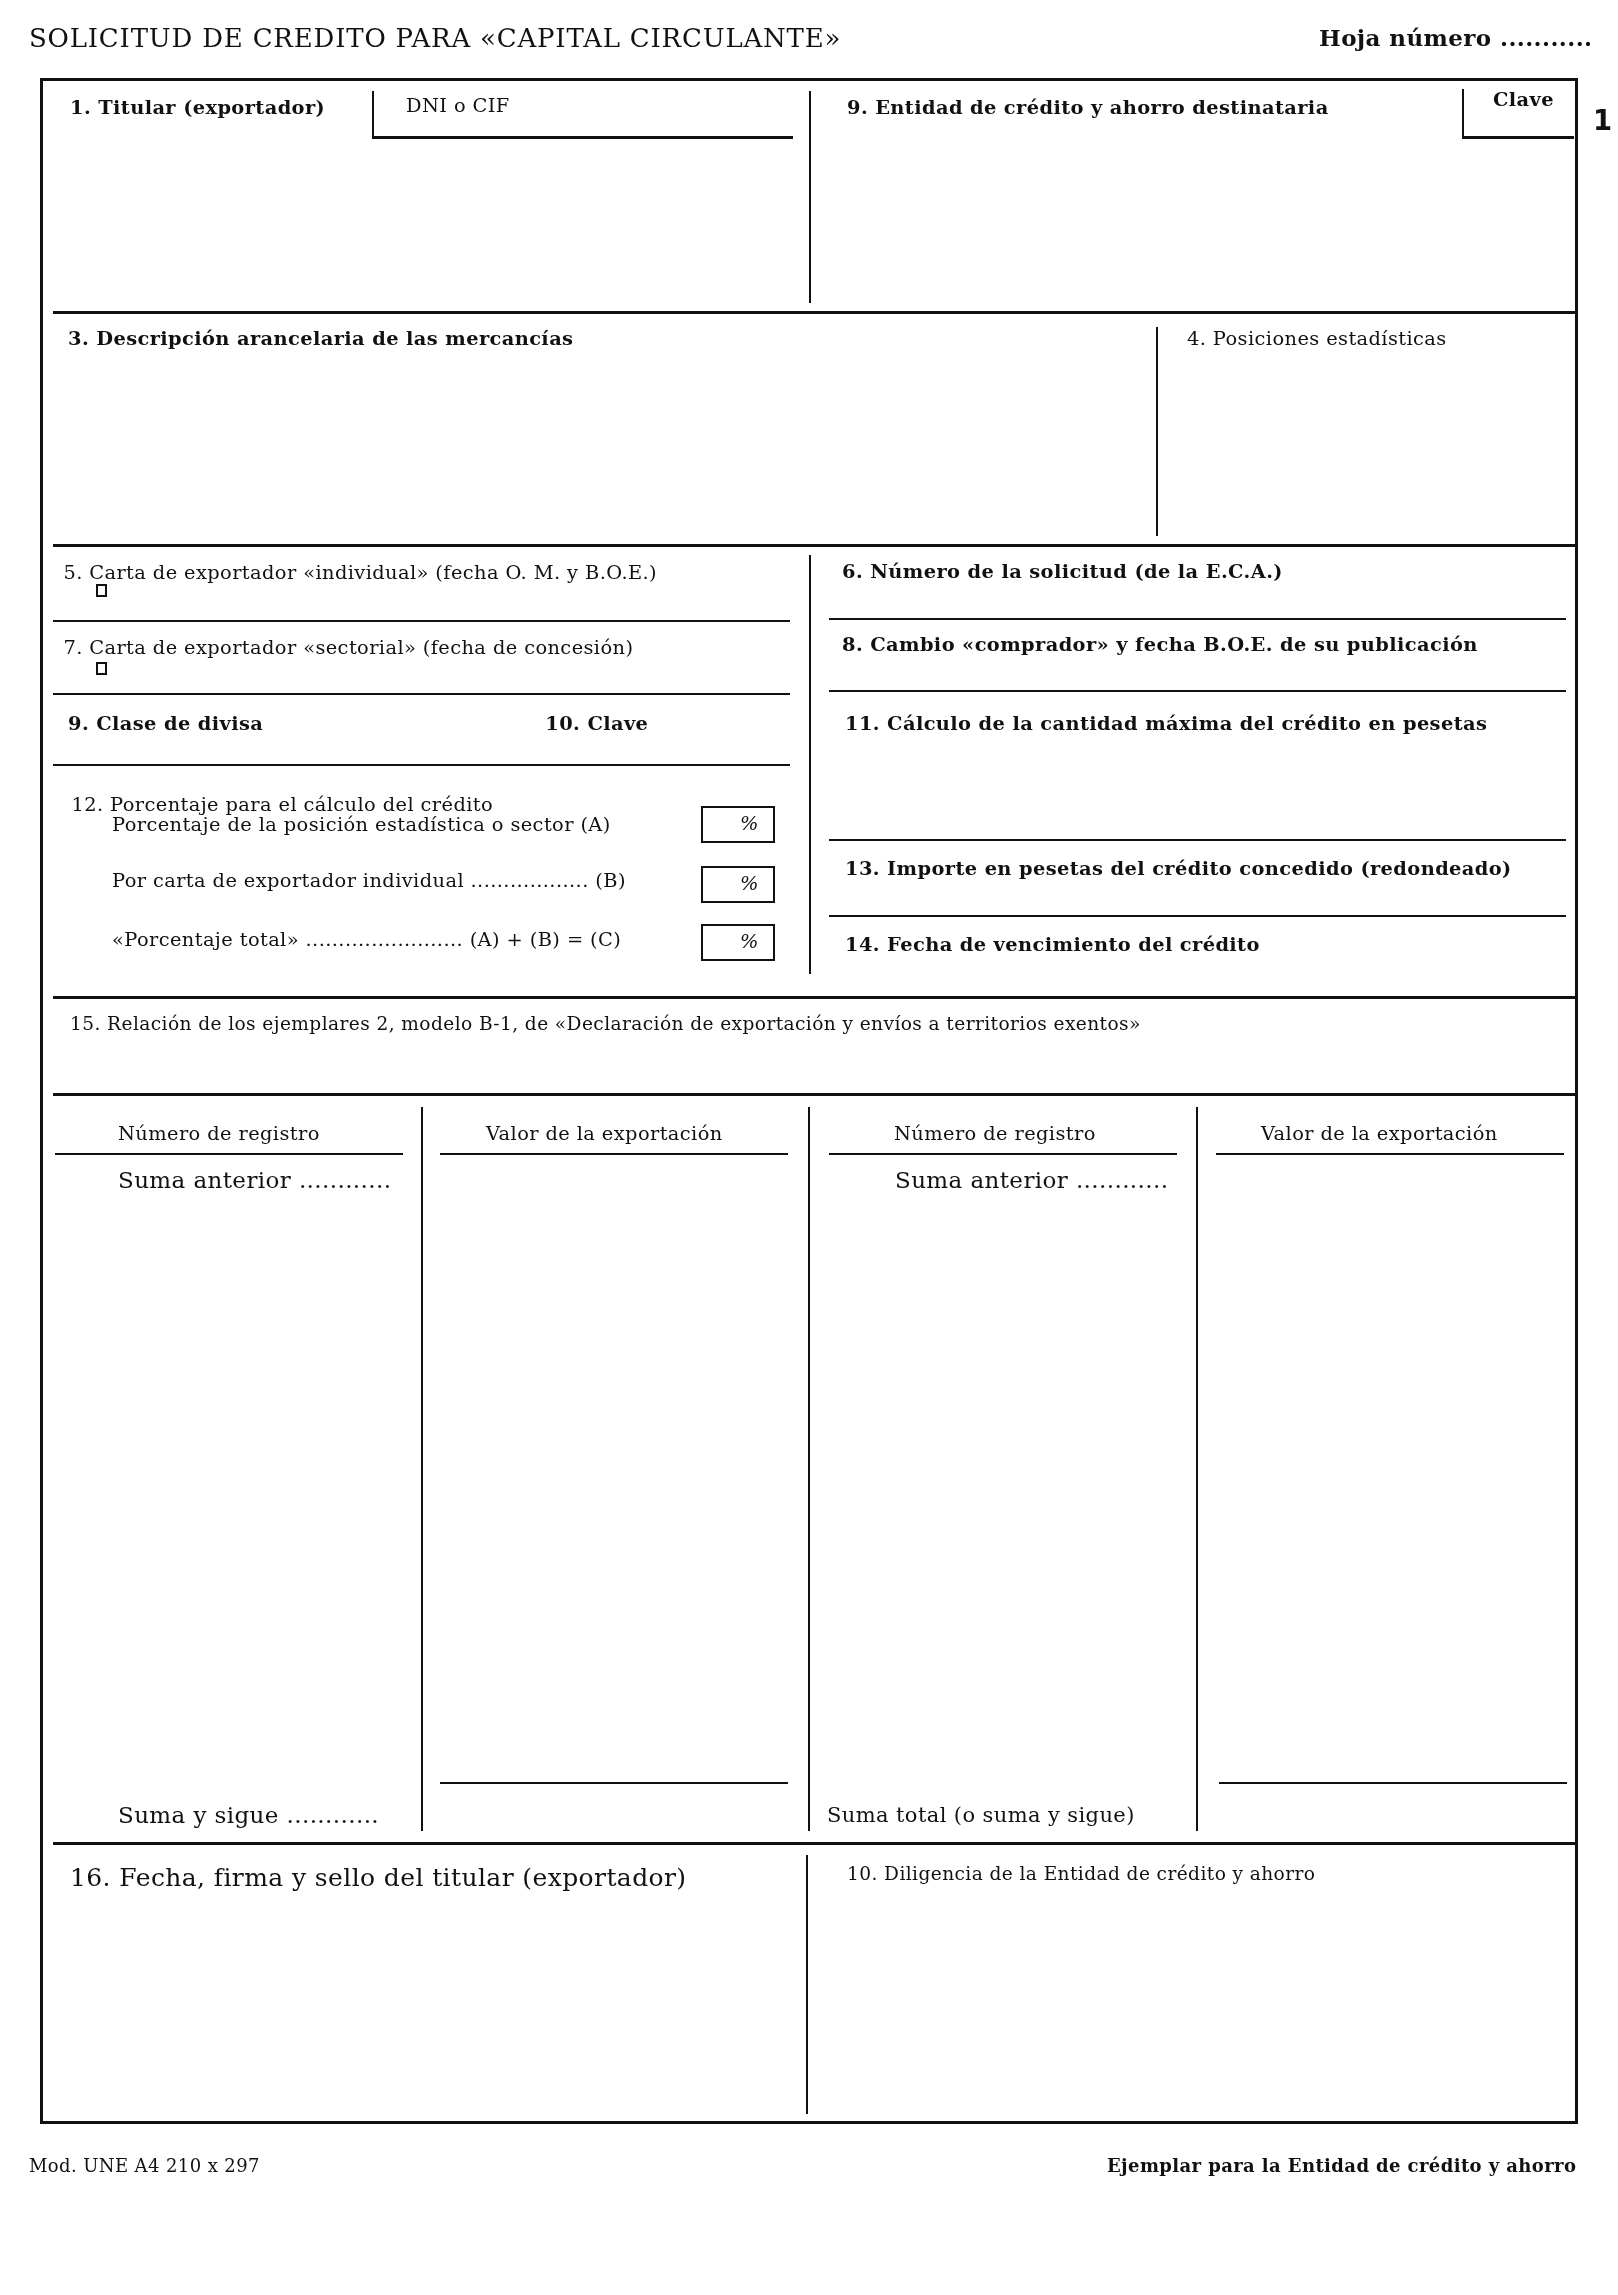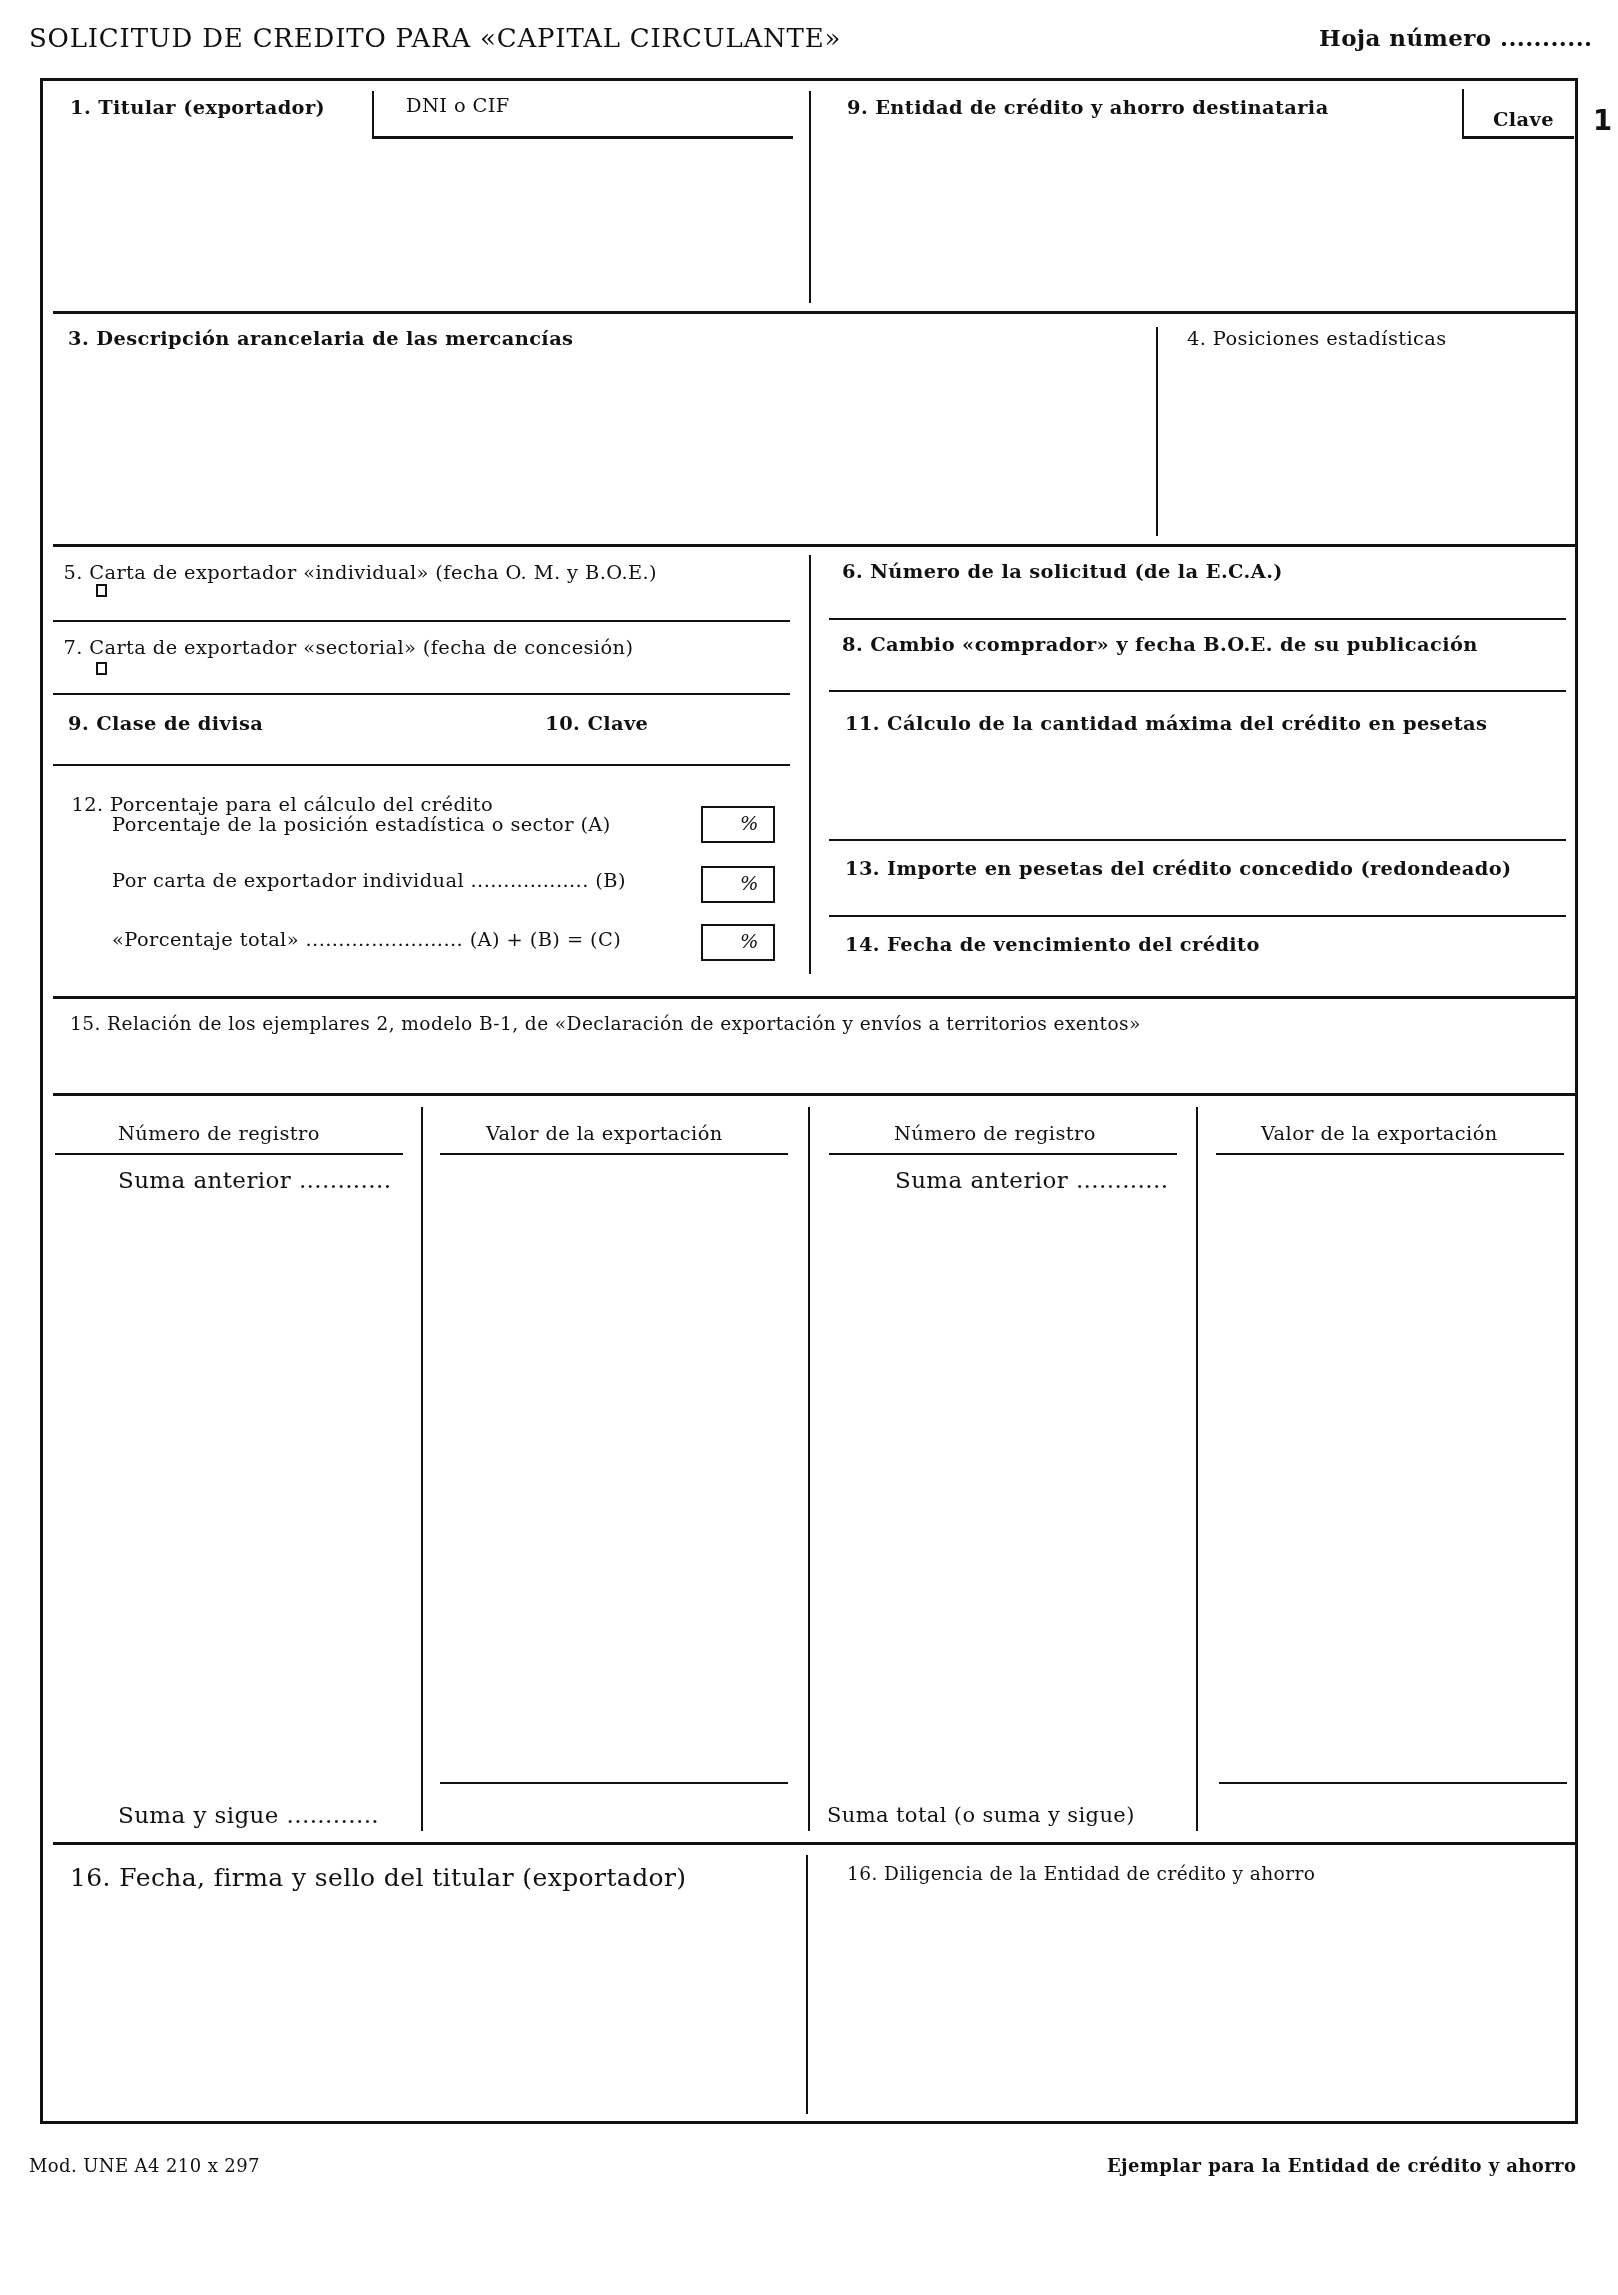--- a/index.html
+++ b/index.html
@@ -37,21 +37,21 @@
 <div class="vline" style="left:372px; top:91px; height:47px;"></div>
 <div class="hline" style="left:372px; top:136px; width:421px;"></div>
 <div class="t" style="left:406px; top:94px;">DNI  o  CIF</div>
 <div class="vline" style="left:809px; top:91px; height:212px;"></div>
 
 <div class="abs" style="left:813px; top:81px; width:639px; height:227px;">
   <div class="t tb" style="left:34px; top:14.6px;">9.  Entidad  de  crédito  y  ahorro  destinataria</div>
 </div>
 <div class="vline" style="left:1462px; top:89px; height:49px;"></div>
 <div class="hline" style="left:1462px; top:136px; width:112px;"></div>
-<div class="t tb" style="left:1493px; top:108px;">Clave</div>
+<div class="t tb" style="left:1493px; top:88px;">Clave</div>
 
 <div class="hline" style="left:53px; top:311px; width:1522px;"></div>
 
 <div class="abs" style="left:44px; top:316px; width:1117px; height:227px;">
   <div class="t tb" style="left:24px; top:11.3px;">3.  Descripción  arancelaria  de  las  mercancías</div>
 </div>
 <div class="vline" style="left:1156px; top:327px; height:209px;"></div>
 <div class="abs" style="left:1161px; top:316px; width:413px; height:227px;">
   <div class="t" style="left:26px; top:11.3px;">4.  Posiciones  estadísticas</div>
 </div>
@@ -150,18 +150,18 @@
 <div class="t bigtxt" style="left:118px; top:1802px;">Suma  y  sigue  ............</div>
 <div class="t bigtxt" style="left:827px; top:1803px; font-size:21px;">Suma total (o suma y sigue)</div>
 
 <div class="hline" style="left:53px; top:1842px; width:1522px;"></div>
 
 <div class="abs" style="left:44px; top:1847px; width:761px; height:270px;">
   <div class="t" style="left:26px; top:16px; font-size:25px;">16.  Fecha,  firma  y  sello  del  titular  (exportador)</div>
 </div>
 <div class="vline" style="left:806px; top:1855px; height:259px;"></div>
 <div class="abs" style="left:811px; top:1847px; width:761px; height:270px;">
-  <div class="t" style="left:36px; top:16px; font-size:18.6px;">16.  Diligencia  de  la  Entidad  de  crédito  y  ahorro</div>
+  <div class="t" style="left:36px; top:16px; font-size:18.6px;">10.  Diligencia  de  la  Entidad  de  crédito  y  ahorro</div>
 </div>
 
 <div class="t" style="left:29px; top:2155px; font-size:18px;">Mod.  UNE  A4  210  x  297</div>
 <div class="t tb" style="left:1107px; top:2155px; font-size:18px;">Ejemplar  para  la  Entidad  de  crédito  y  ahorro</div>
 
 
 </body></html>

